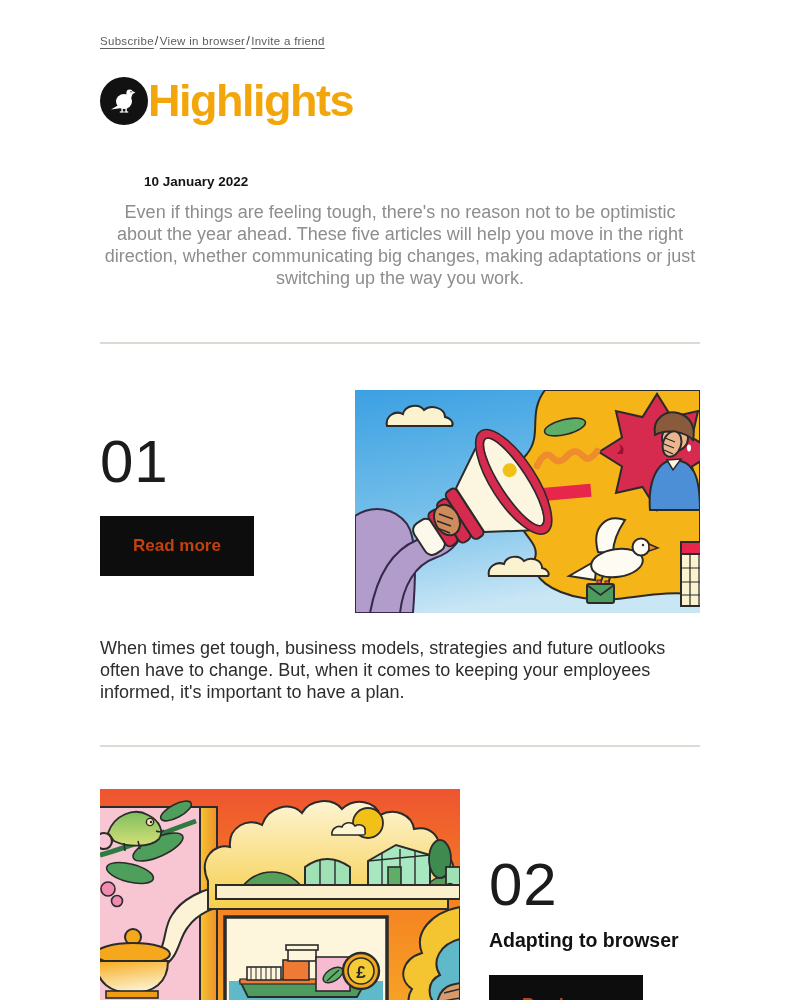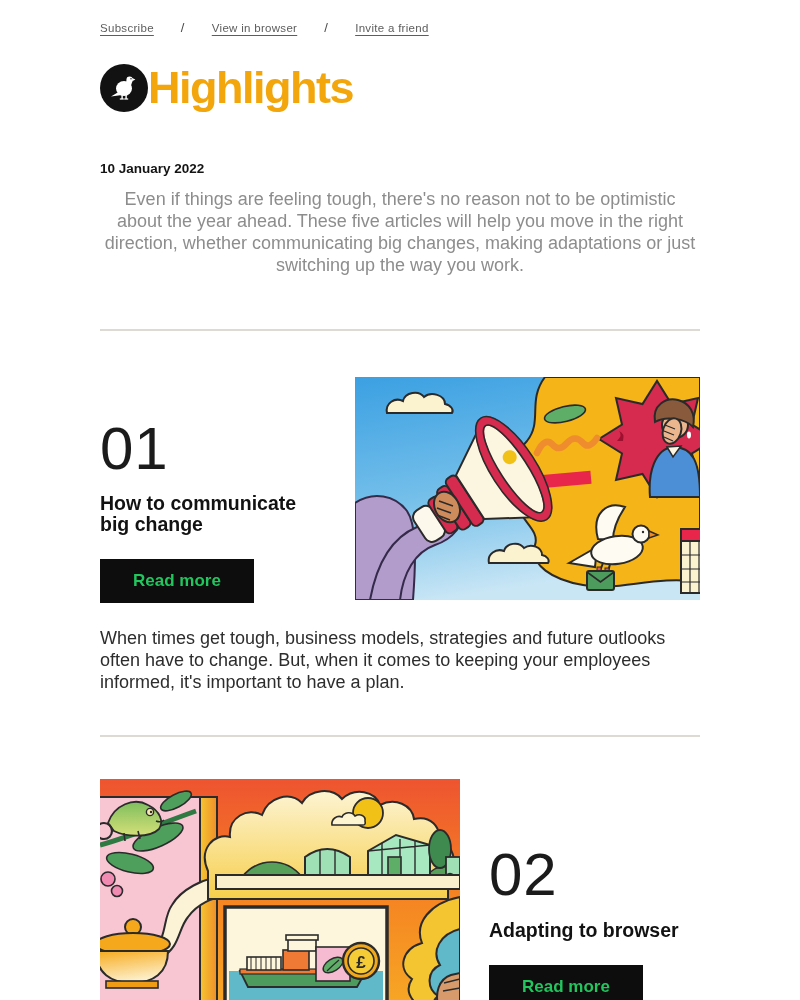--- a/index.html
+++ b/index.html
@@ -1,46 +1,46 @@
 <!DOCTYPE html>
 <html><head>
 <meta charset="utf-8">
 <style>
   * { margin:0; padding:0; box-sizing:border-box; }
   html,body { width:800px; height:1000px; overflow:hidden; background:#ffffff;
     font-family:"Liberation Sans", sans-serif; }
   .container { width:600px; margin-left:100px; }
 
   
-  .nav { padding-top:20px; display:flex; align-items:center; gap:27px;
+  .nav { padding-top:33px; display:flex; align-items:center; gap:1px;
     font-size:11.5px; color:#5d5d5d; letter-spacing:.3px; }
   .nav a { color:#5d5d5d; text-decoration:underline; text-underline-offset:2.5px; cursor:pointer; }
   .nav .sep { color:#4a4a4a; font-size:13px; }
 
   
   .logo-row { display:flex; align-items:center; margin-top:29px; cursor:pointer; }
   .logo-circle { width:48px; height:48px; border-radius:50%; background:#121212;
     display:flex; align-items:center; justify-content:center; flex:none; }
   .brand { font-size:45px; font-weight:800; color:#F3A60B; letter-spacing:-1.5px; line-height:48px; }
 
-  .date { margin-top:49px; font-size:13.5px; font-weight:700; color:#141414; }
+  .date { margin-top:49px; font-size:13.5px; font-weight:700; color:#141414;margin-left:44px; }
   .intro { margin-top:12px; font-size:18px; line-height:22px; color:#8d8d8d;text-align:center; }
 
   .divider { border:none; border-top:2px solid #dcdad2; }
   .divider.d1 { margin-top:53px; }
   .divider.d2 { margin-top:42px; }
 
   .article-1 { display:flex; margin-top:46px; }
   .a1-left { width:255px; flex:none; }
   .num { font-size:60px; font-weight:300; color:#1b1b1b; line-height:60px; letter-spacing:1px; }
   .a1-left .num { margin-top:42px; }
   .a-title { font-size:19.5px; line-height:21px; font-weight:700; color:#121212; width:225px; }
   .a1-left .a-title { margin-top:14px; }
-  .btn { display:inline-block; background:#0d0d0d; color:#22c55e; font-size:17px; font-weight:700;
-    padding:12px 33px; cursor:pointer; border:none; }
+  .btn { display:inline-block; background:#0d0d0d; color:#c2410c; font-size:17px; font-weight:700;
+    padding:20px 33px; cursor:pointer; border:none; }
   .a1-left .btn { margin-top:24px; }
   .illus { flex:none; line-height:0; cursor:pointer; }
   .illus svg { display:block; }
 
   .a-desc { margin-top:24px; font-size:18px; line-height:22px; color:#2d2d2d; width:596px; }
 
   .article-2 { display:flex; margin-top:42px; }
   .a2-right { margin-left:29px; width:211px; }
   .a2-right .num { margin-top:66px; }
   .a2-right .a-title { margin-top:15px; width:211px; }
@@ -80,21 +80,20 @@
   </div>
 
   <div class="date">10 January 2022</div>
   <p class="intro">Even if things are feeling tough, there's no reason not to be optimistic about the year ahead. These five articles will help you move in the right direction, whether communicating big changes, making adaptations or just switching up the way you work.</p>
 
   <hr class="divider d1">
 
   <section class="article-1">
     <div class="a1-left">
       <div class="num">01</div>
-      <h2 class="a-title">How to communicate big change</h2>
       <a class="btn">Read more</a>
     </div>
     <figure class="illus">
       <svg width="345" height="223" viewBox="0 0 345 223">
         <defs>
           <linearGradient id="sky" x1="0" y1="0" x2="0.25" y2="1">
             <stop offset="0" stop-color="#3BA0E2"></stop>
             <stop offset="0.55" stop-color="#74BFEA"></stop>
             <stop offset="1" stop-color="#C9E6F5"></stop>
           </linearGradient>

